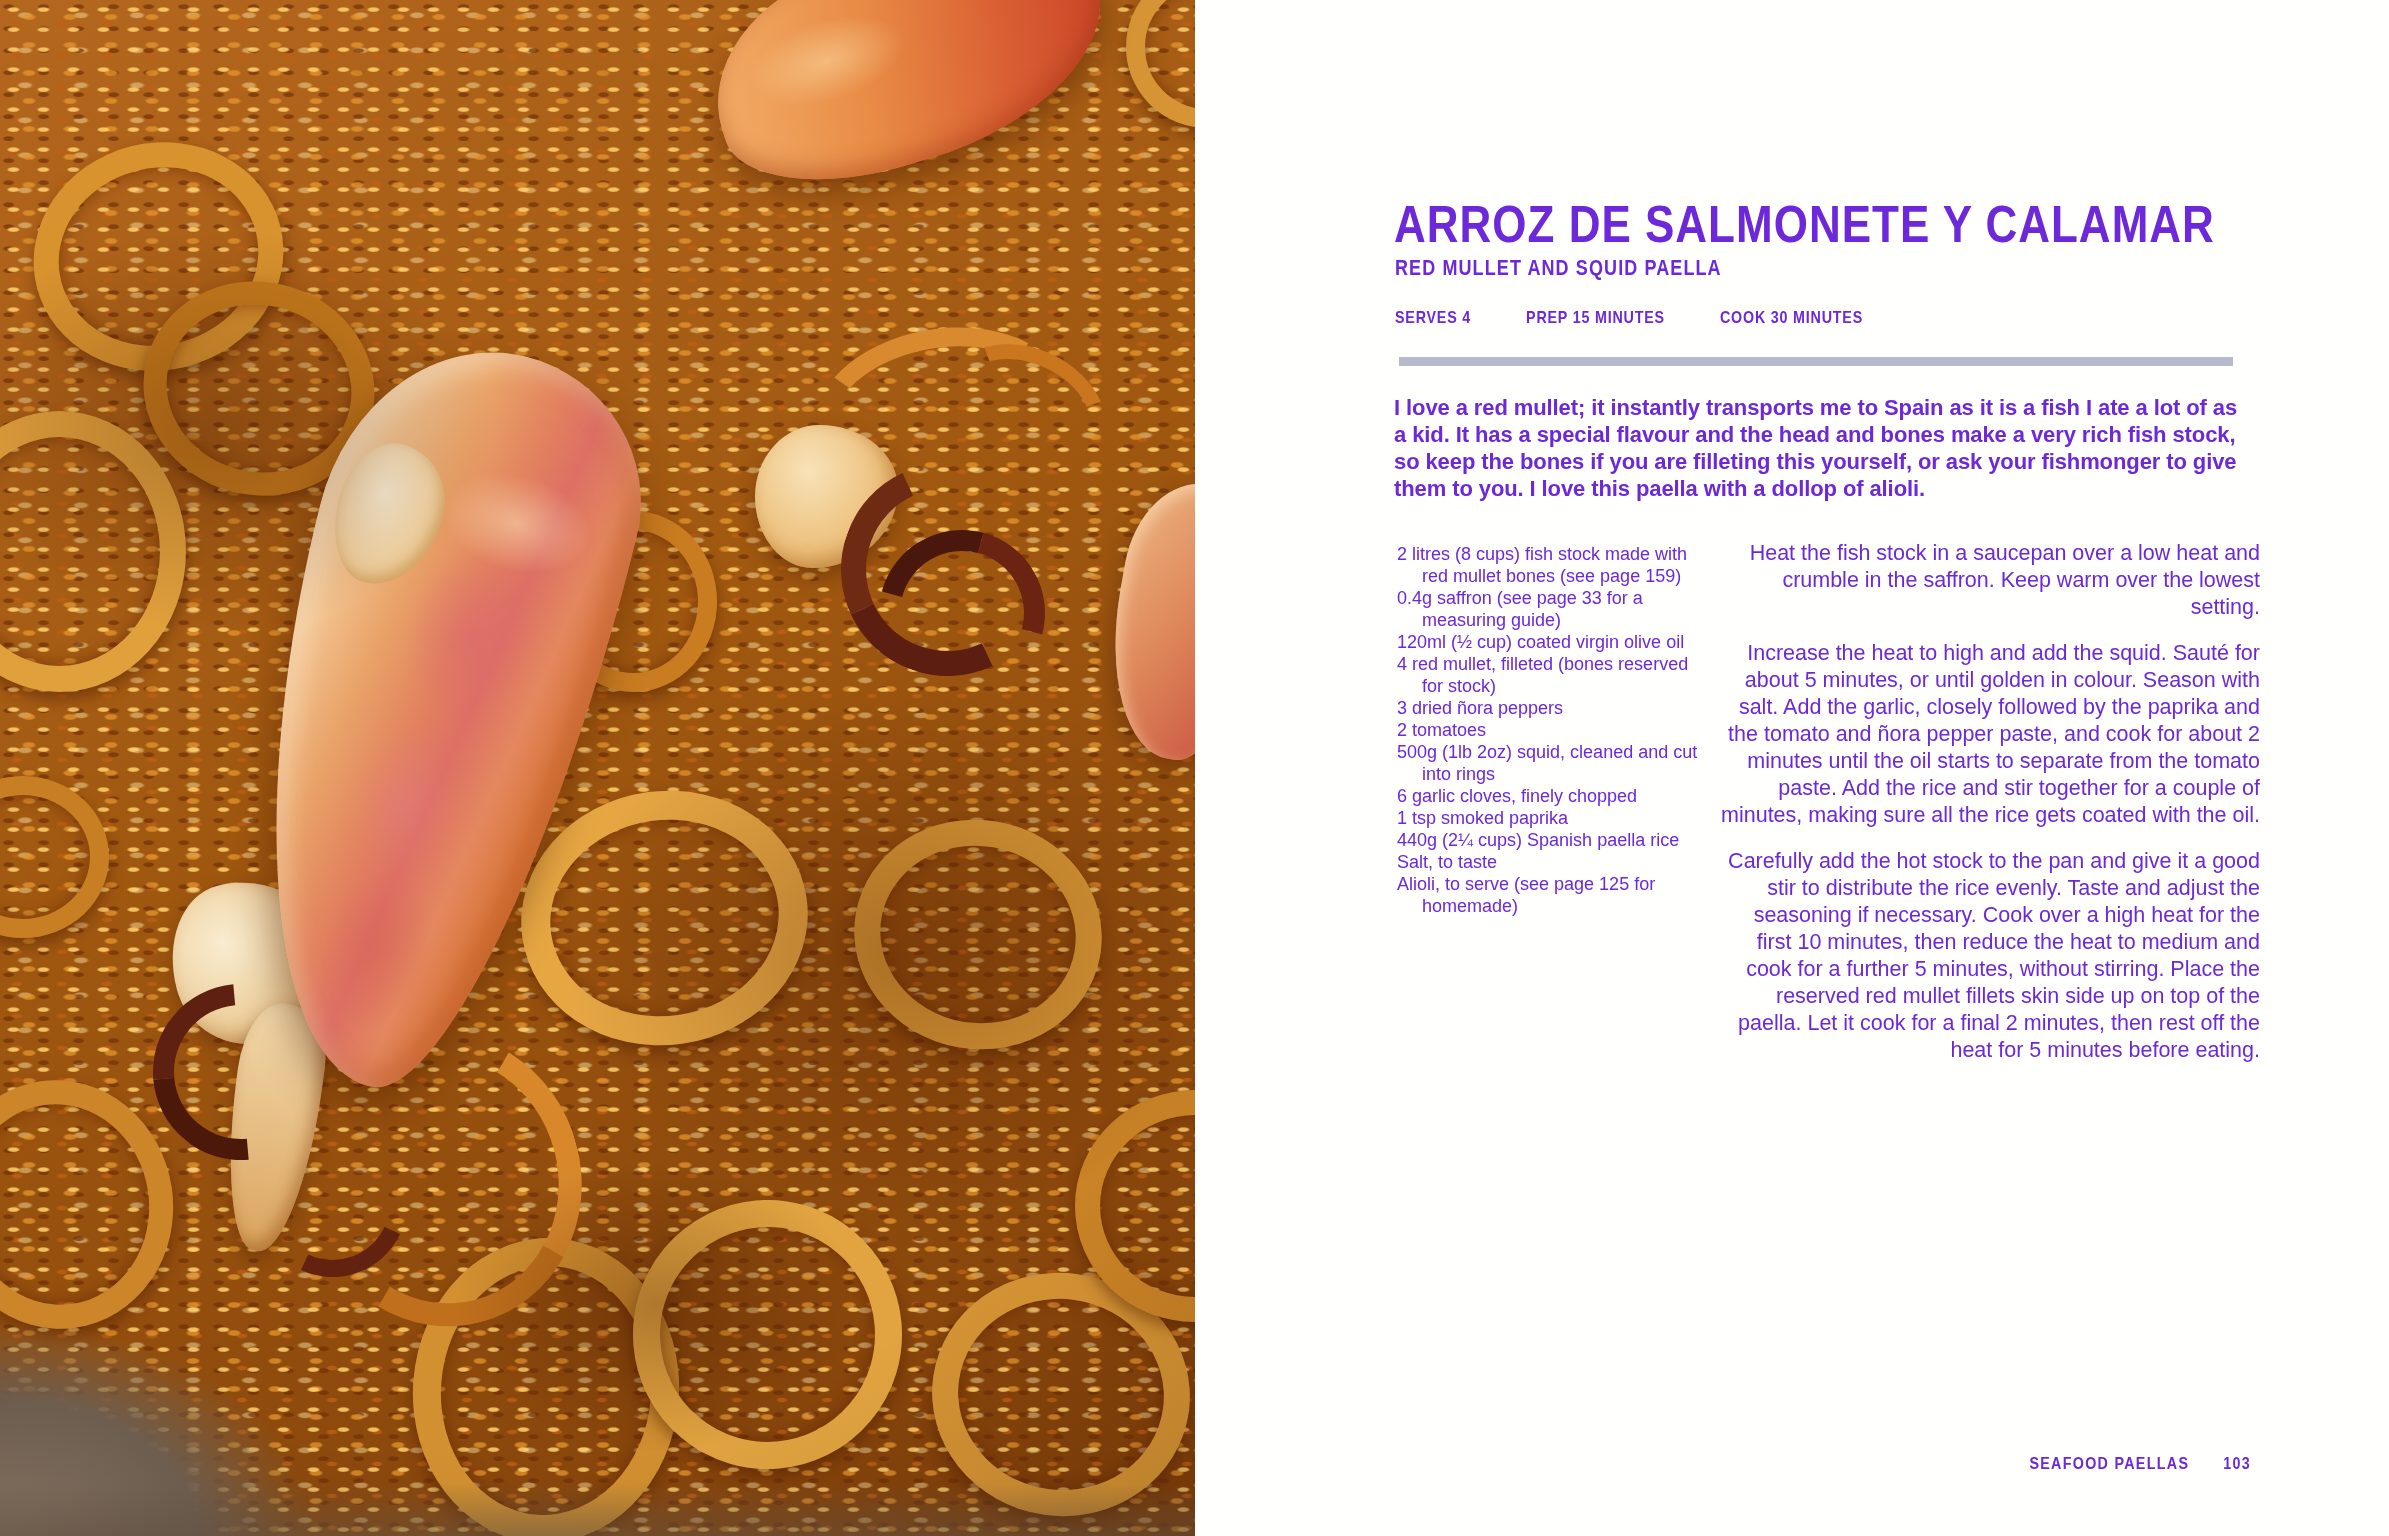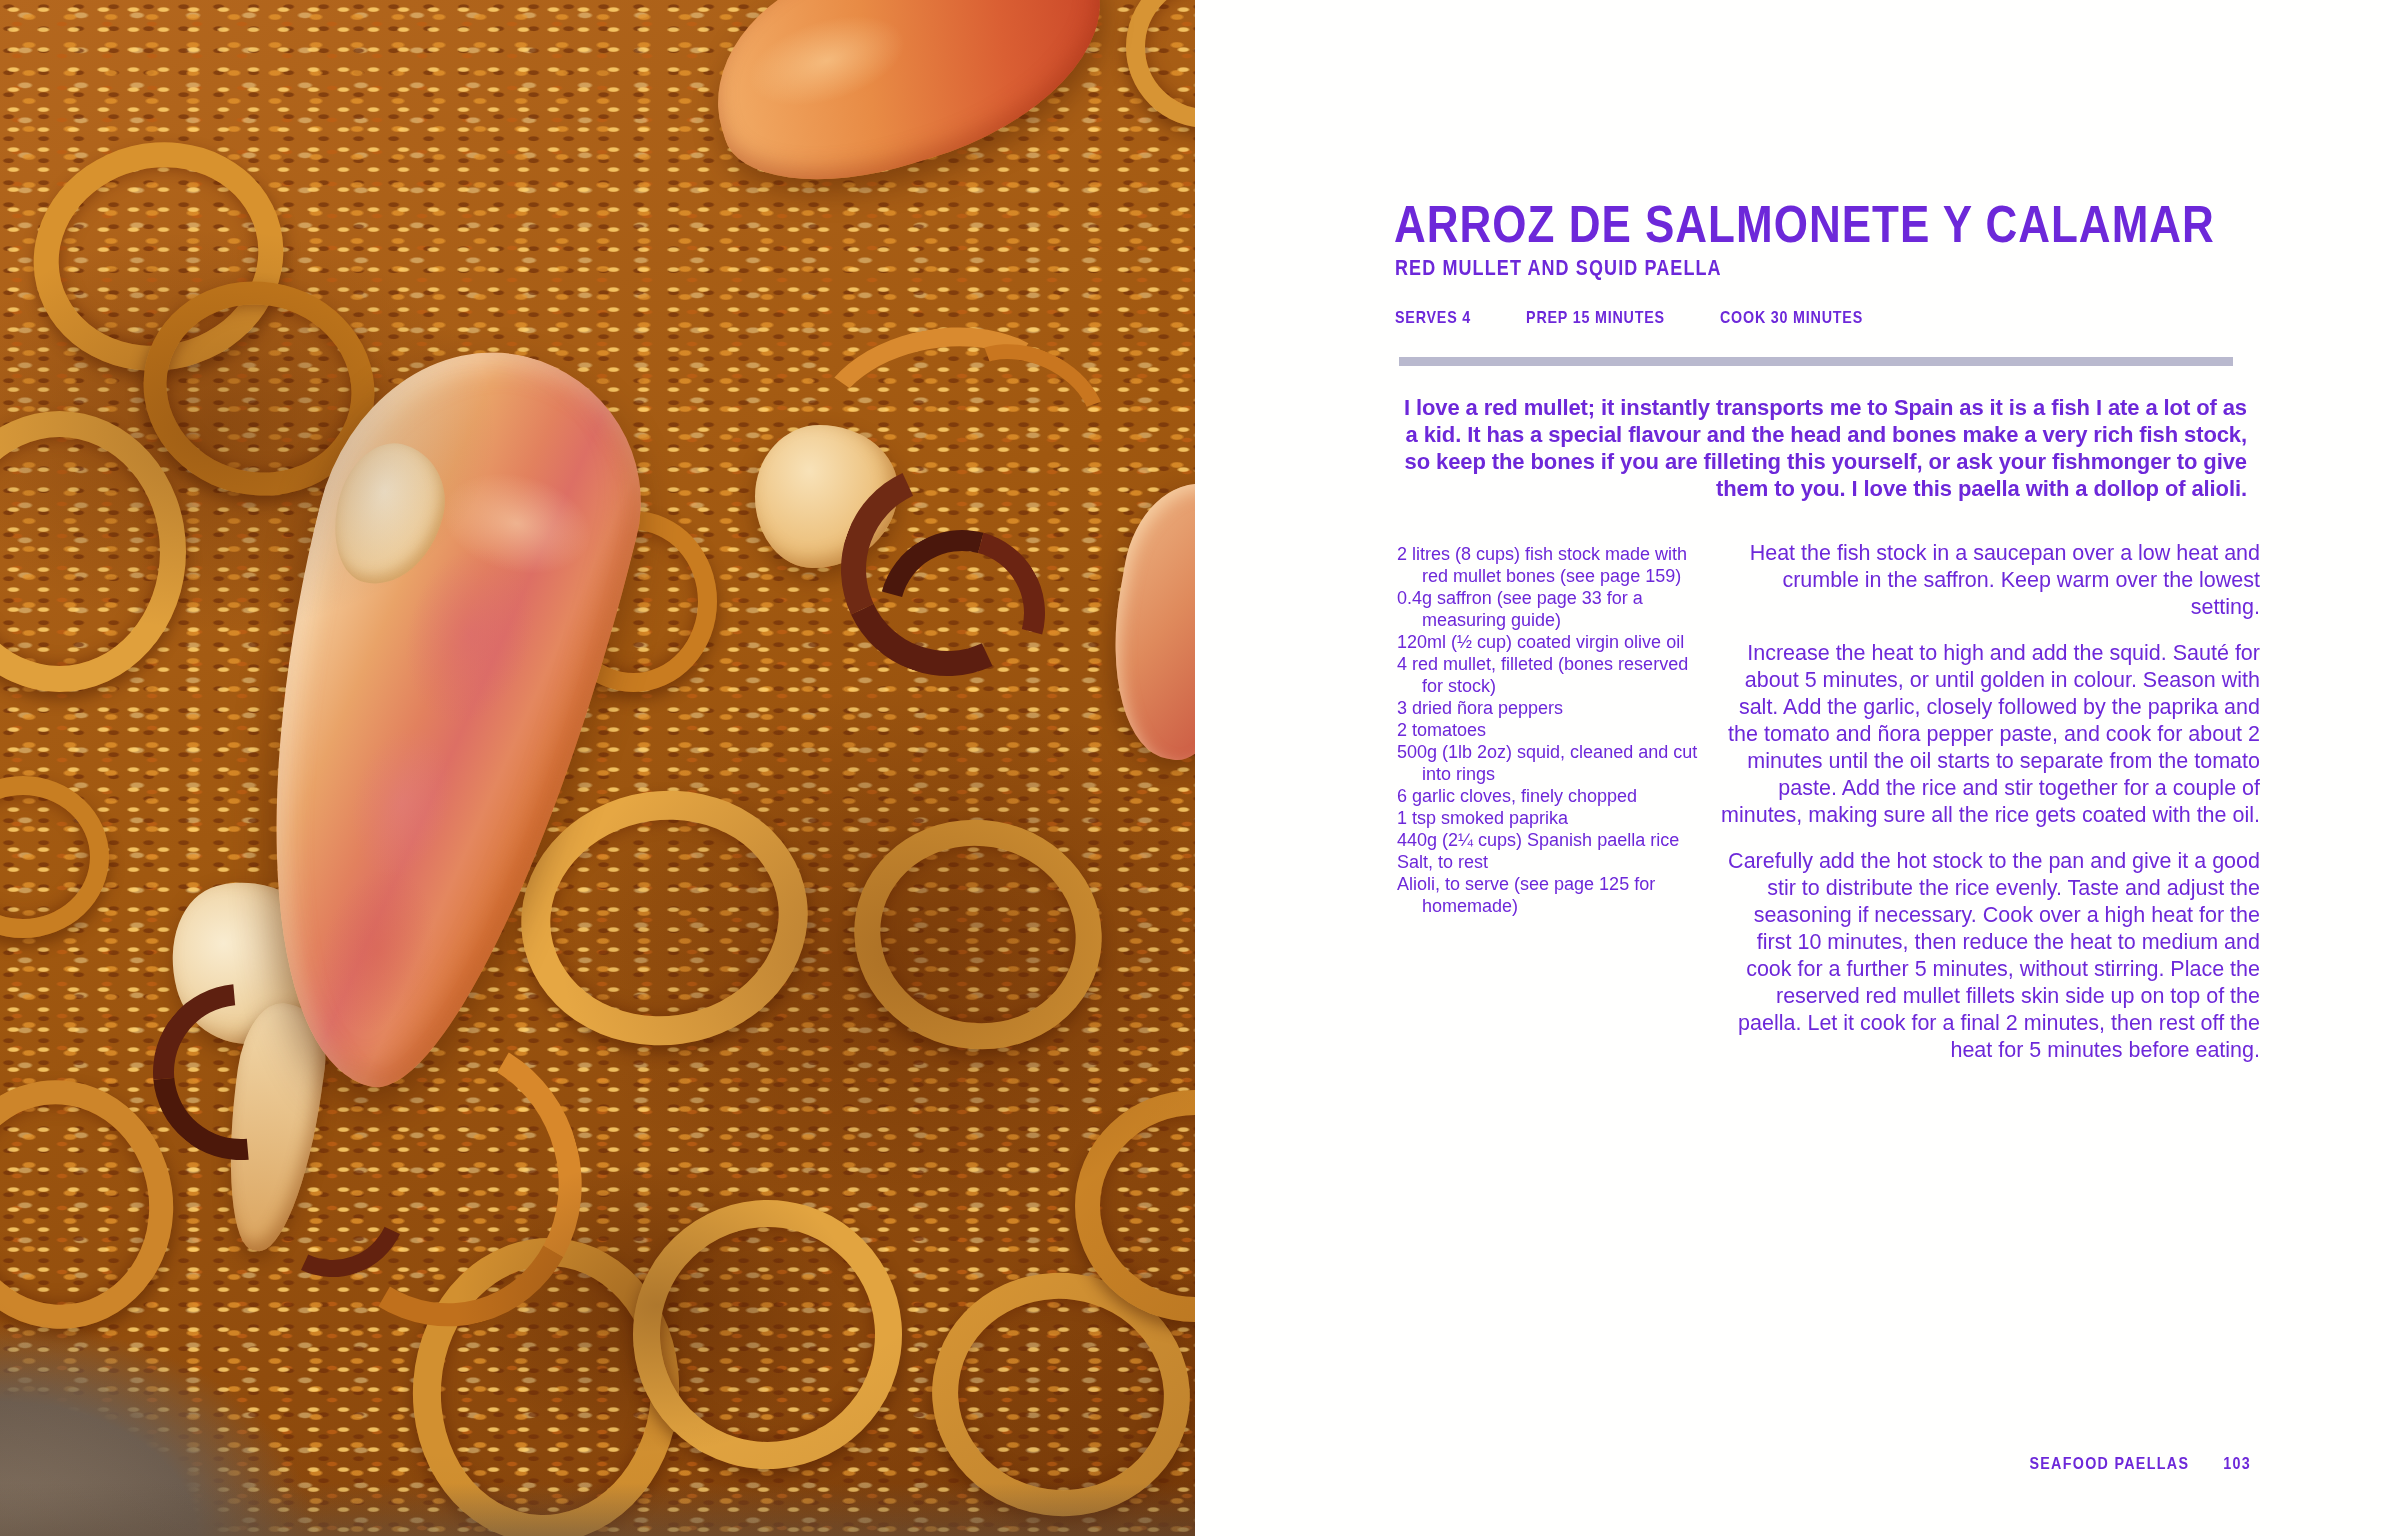--- a/index.html
+++ b/index.html
@@ -68,21 +68,21 @@
   .page{
     position:absolute;left:1195px;top:0;width:1195px;height:1536px;background:#fffffe;
   }
 
   
   .cond{font-weight:bold;transform:scale(1,1.18);transform-origin:left top;}
   .page-title{position:absolute;left:199px;top:195px;font-size:44px;letter-spacing:1px;white-space:nowrap;}
   .page-subtitle{position:absolute;left:200px;top:256px;font-size:18px;letter-spacing:1.1px;white-space:nowrap;}
   .meta{position:absolute;left:200px;top:308px;display:flex;gap:55px;font-size:14.3px;letter-spacing:0.8px;white-space:nowrap;}
   .divider{position:absolute;left:204px;top:357px;width:834px;height:8.6px;}
-  .intro{position:absolute;left:199px;top:394px;width:853px;font-size:22px;line-height:27px;font-weight:bold;letter-spacing:-0.1px;margin:0;text-align:right;}
+  .intro{position:absolute;left:199px;top:394px;width:853px;font-size:22px;line-height:27px;font-weight:bold;letter-spacing:-0.1px;margin:0;}
   .ingredients{position:absolute;left:199px;top:540px;width:304px;margin:3px;padding:0;list-style:none;
     font-size:18px;line-height:22px;}
   .ingredients li{padding-left:25px;text-indent:-25px;}
   .method{position:absolute;left:523px;top:540px;width:542px;font-size:21.5px;line-height:27px;}
   .method p{margin:0 0 19px 0;text-align:right;}
   .footer{position:absolute;top:1454px;right:139px;display:flex;gap:34px;
     font-size:14.3px;letter-spacing:1.3px;font-weight:bold;transform:scale(1,1.18);transform-origin:right top;white-space:nowrap;}
 </style>
 </head>
 <body>
@@ -154,21 +154,21 @@
     <li>2 litres (8 cups) fish stock made with red mullet bones (see page 159)</li>
         <li>0.4g saffron (see page 33 for a measuring guide)</li>
         <li>120ml (½ cup) coated virgin olive oil</li>
         <li>4 red mullet, filleted (bones reserved for stock)</li>
         <li>3 dried ñora peppers</li>
         <li>2 tomatoes</li>
         <li>500g (1lb 2oz) squid, cleaned and cut into rings</li>
         <li>6 garlic cloves, finely chopped</li>
         <li>1 tsp smoked paprika</li>
         <li>440g (2¼ cups) Spanish paella rice</li>
-        <li>Salt, to rest</li>
+        <li>Salt, to taste</li>
         <li>Alioli, to serve (see page 125 for homemade)</li>
       </ul>
 
     <div class="method">
 
     <p>Heat the fish stock in a saucepan over a low heat and crumble in the saffron. Keep warm over the lowest setting.</p>
         <p>Increase the heat to high and add the squid. Sauté for about 5 minutes, or until golden in colour. Season with salt. Add the garlic, closely followed by the paprika and the tomato and ñora pepper paste, and cook for about 2 minutes until the oil starts to separate from the tomato paste. Add the rice and stir together for a couple of minutes, making sure all the rice gets coated with the oil.</p>
         <p>Carefully add the hot stock to the pan and give it a good stir to distribute the rice evenly. Taste and adjust the seasoning if necessary. Cook over a high heat for the first 10 minutes, then reduce the heat to medium and cook for a further 5 minutes, without stirring. Place the reserved red mullet fillets skin side up on top of the paella. Let it cook for a final 2 minutes, then rest off the heat for 5 minutes before eating.</p>
       </div>
 

